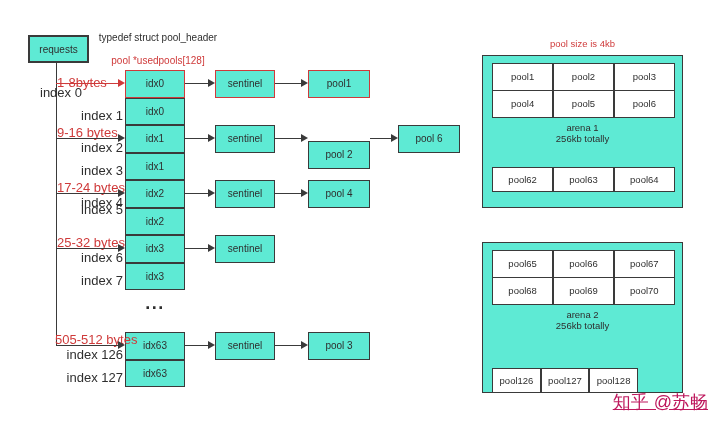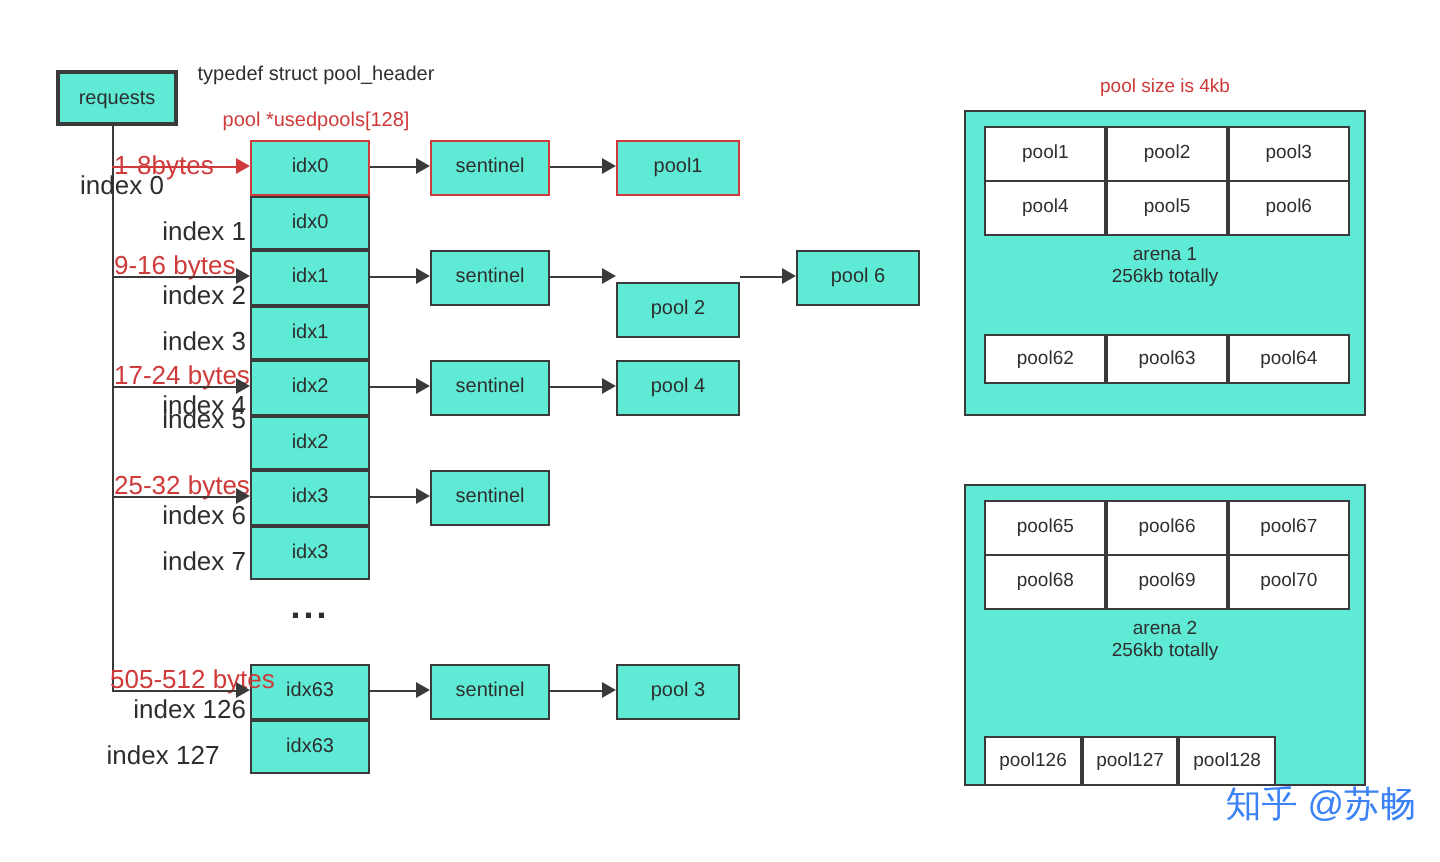--- a/index.html
+++ b/index.html
@@ -23,21 +23,21 @@
 </head>
 <body>
 
 <div id="canvas" style="--red: #cf3a3a; --ink: #3a3a3a;">
   <div class="nbox" style="left:28px;top:35px;width:61px;height:28px;border-width:2px;">requests</div>
   <div class="vline" style="left:56px;top:63px;height:283px;"></div>
   <div class="lbl" style="left:88px;top:32px;width:140px;text-align:center;font-size:10px;">typedef struct pool_header</div>
   <div class="lbl red-text" style="left:88px;top:55px;width:140px;text-align:center;font-size:10px;">pool *usedpools[128]</div>
   <div class="lbl red-text" style="left:482px;top:38px;width:201px;text-align:center;font-size:9.5px;">pool size is 4kb</div>
   <div class="lbl" style="left:138px;top:294px;width:34px;text-align:center;font-size:18px;font-weight:bold;letter-spacing:1.5px;line-height:18px;">...</div>
-  <div class="lbl" style="left:470px;top:391px;width:238px;text-align:right;font-size:18px;line-height:22px;color:#3b82f6;z-index:5;">知乎 @苏畅</div>
+  <div class="lbl" style="left:470px;top:391px;width:238px;text-align:right;font-size:18px;line-height:22px;color:#be185d;z-index:5;text-decoration:underline;">知乎 @苏畅</div>
 <div class="nbox red" style="left: 125px; top: 70px; width: 60px; height: 27.5px;">idx0</div>
     <div class="lbl" style="left: 40px; top: 86.75px; width: 83px; text-align: left;">index 0</div>
     <div class="lbl red-text" style="left: 57px; top: 76.75px;">1-8bytes</div>
     <div class="hline red-line" style="left: 56px; top: 82.95px; width: 64px;"></div>
     <div class="ahead red-head" style="left: 118px; top: 79.25px;"></div>
     <div class="nbox red" style="left: 215px; top: 70px; width: 60px; height: 27.5px;">sentinel</div>
     <div class="hline" style="left: 185px; top: 82.95px; width: 25px;"></div>
     <div class="ahead" style="left: 208px; top: 79.25px;"></div>
     <div class="nbox red" style="left: 308px; top: 70px; width: 62px; height: 27.5px;">pool1</div>
     <div class="hline" style="left: 275px; top: 82.95px; width: 28px;"></div>
@@ -88,21 +88,21 @@
     <div class="lbl red-text" style="left: 55px; top: 333.75px;">505-512 bytes</div>
     <div class="hline" style="left: 56px; top: 344.95px; width: 64px;"></div>
     <div class="ahead" style="left: 118px; top: 341.25px;"></div>
     <div class="nbox" style="left: 215px; top: 332px; width: 60px; height: 27.5px;">sentinel</div>
     <div class="hline" style="left: 185px; top: 344.95px; width: 25px;"></div>
     <div class="ahead" style="left: 208px; top: 341.25px;"></div>
     <div class="nbox" style="left: 308px; top: 332px; width: 62px; height: 27.5px;">pool 3</div>
     <div class="hline" style="left: 275px; top: 344.95px; width: 28px;"></div>
     <div class="ahead" style="left: 301px; top: 341.25px;"></div>
     <div class="nbox" style="left: 125px; top: 359.5px; width: 60px; height: 27.5px;">idx63</div>
-    <div class="lbl" style="left: 40px; top: 371.75px; width: 83px; text-align: center;">index 127</div>
+    <div class="lbl" style="left: 40px; top: 371.75px; width: 83px; text-align: right;">index 127</div>
     <div class="nbox" style="left: 482px; top: 55px; width: 201px; height: 153px;"></div>
     <div class="agrid" style="left: 492px; top: 63px; width: 183px; grid-auto-rows: 25.5px;">
       <div>pool1</div>
       <div>pool2</div>
       <div>pool3</div>
       <div>pool4</div>
       <div>pool5</div>
       <div>pool6</div>
     </div>
     <div class="lbl" style="left: 482px; top: 122px; width: 201px; text-align: center; font-size: 9.5px;">arena 1</div>

